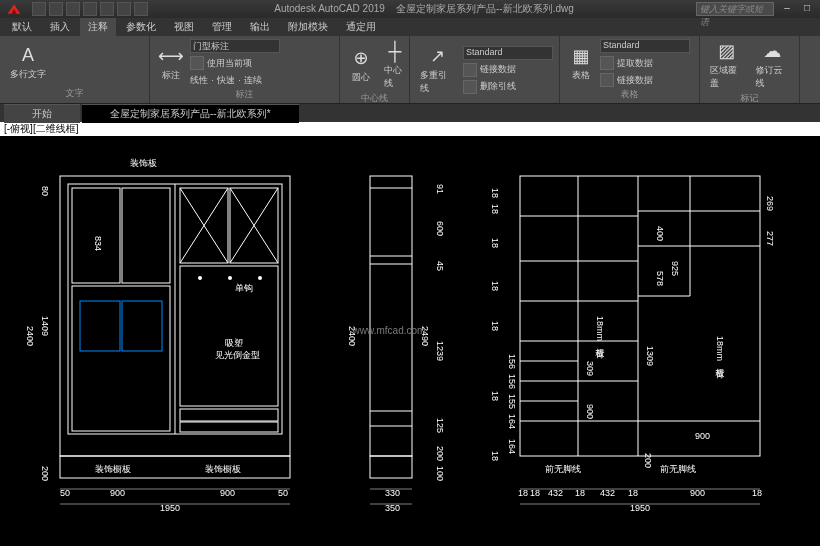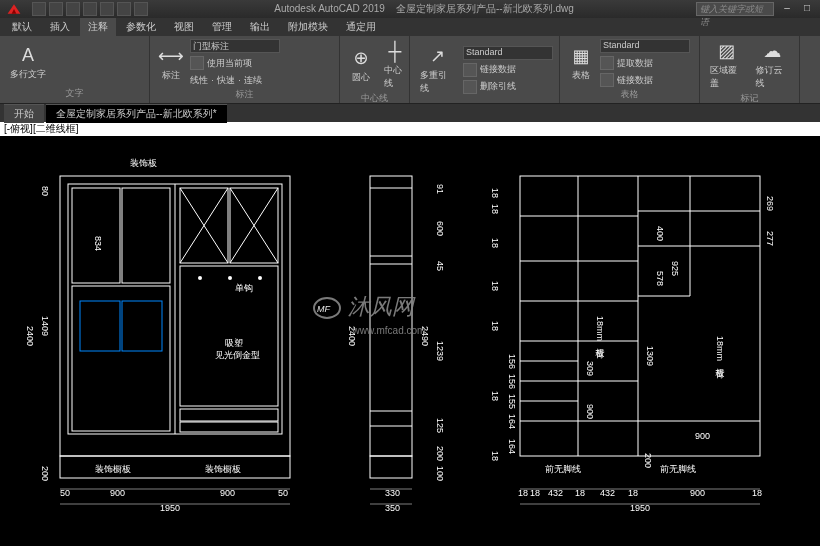--- a/index.html
+++ b/index.html
@@ -24,21 +24,21 @@
 .panel-label { font-size: 9px; color: #999; text-align: center; padding-bottom: 1px; }
 .big-btn { display: flex; flex-direction: column; align-items: center; gap: 2px; padding: 2px 4px; }
 .big-btn .ico { width: 22px; height: 22px; display: flex; align-items: center; justify-content: center; font-size: 18px; color: #ddd; }
 .small-row { display: flex; flex-direction: column; gap: 1px; }
 .small-item { display: flex; align-items: center; gap: 3px; height: 16px; }
 .mini-ico { width: 14px; height: 14px; background: #555; border: 1px solid #666; }
 .dd { width: 60px; height: 14px; background: #333; border: 1px solid #555; font-size: 9px; padding: 0 2px; color: #ccc; }
 .dd.wide { width: 90px; }
 
 .file-tabs { height: 18px; background: #333; display: flex; align-items: center; font-size: 10px; padding-left: 4px; gap: 2px; }
-.ftab { padding: 2px 10px; color: #ccc; background: #444; border-top: 1px solid #555; }
+.ftab { padding: 2px 28px; color: #ccc; background: #444; border-top: 1px solid #555; }
 .ftab.active { background: #000000; }
 
 .canvas-label { background: #fff; height: 14px; font-size: 10px; padding: 0 4px; color: #000; display: flex; align-items: center; }
 
 .canvas { position: relative; width: 820px; height: 410px; background: #000; text-align: center; }
 .cabinet-line { stroke: #fff; stroke-width: 1; fill: none; }
 .dim-line { stroke: #fff; stroke-width: 0.5; }
 .watermark { position: absolute; top: 38%; left: 38%; color: #888; font-size: 22px; font-style: italic; opacity: 0.9; pointer-events: none; }
 .watermark-sub { position: absolute; top: 46%; left: 43%; color: #888; font-size: 10px; opacity: 0.9; pointer-events: none; }
 svg text { fill: #fff; font-size: 9px; }
@@ -327,21 +327,14 @@
       <text x="28" y="330">432</text>
       <text x="55" y="330">18</text>
       <text x="80" y="330">432</text>
       <text x="108" y="330">18</text>
       <text x="170" y="330">900</text>
       <text x="232" y="330">18</text>
       <line x1="0" y1="338" x2="240" y2="338" class="dim-line"></line>
       <line x1="0" y1="323" x2="240" y2="323" class="dim-line"></line>
     </g>
   </svg>
-  <div class="watermark">
-    <svg width="30" height="24" style="vertical-align:middle">
-        <ellipse cx="15" cy="12" rx="13" ry="10" fill="none" stroke="#888" stroke-width="2"></ellipse>
-        <text x="5" y="16" fill="#888" font-size="11">MF</text>
-      </svg>
-    <span>沐风网</span>
-  </div>
   <div class="watermark-sub">www.mfcad.com</div>
 </div>
 
 </body></html>

